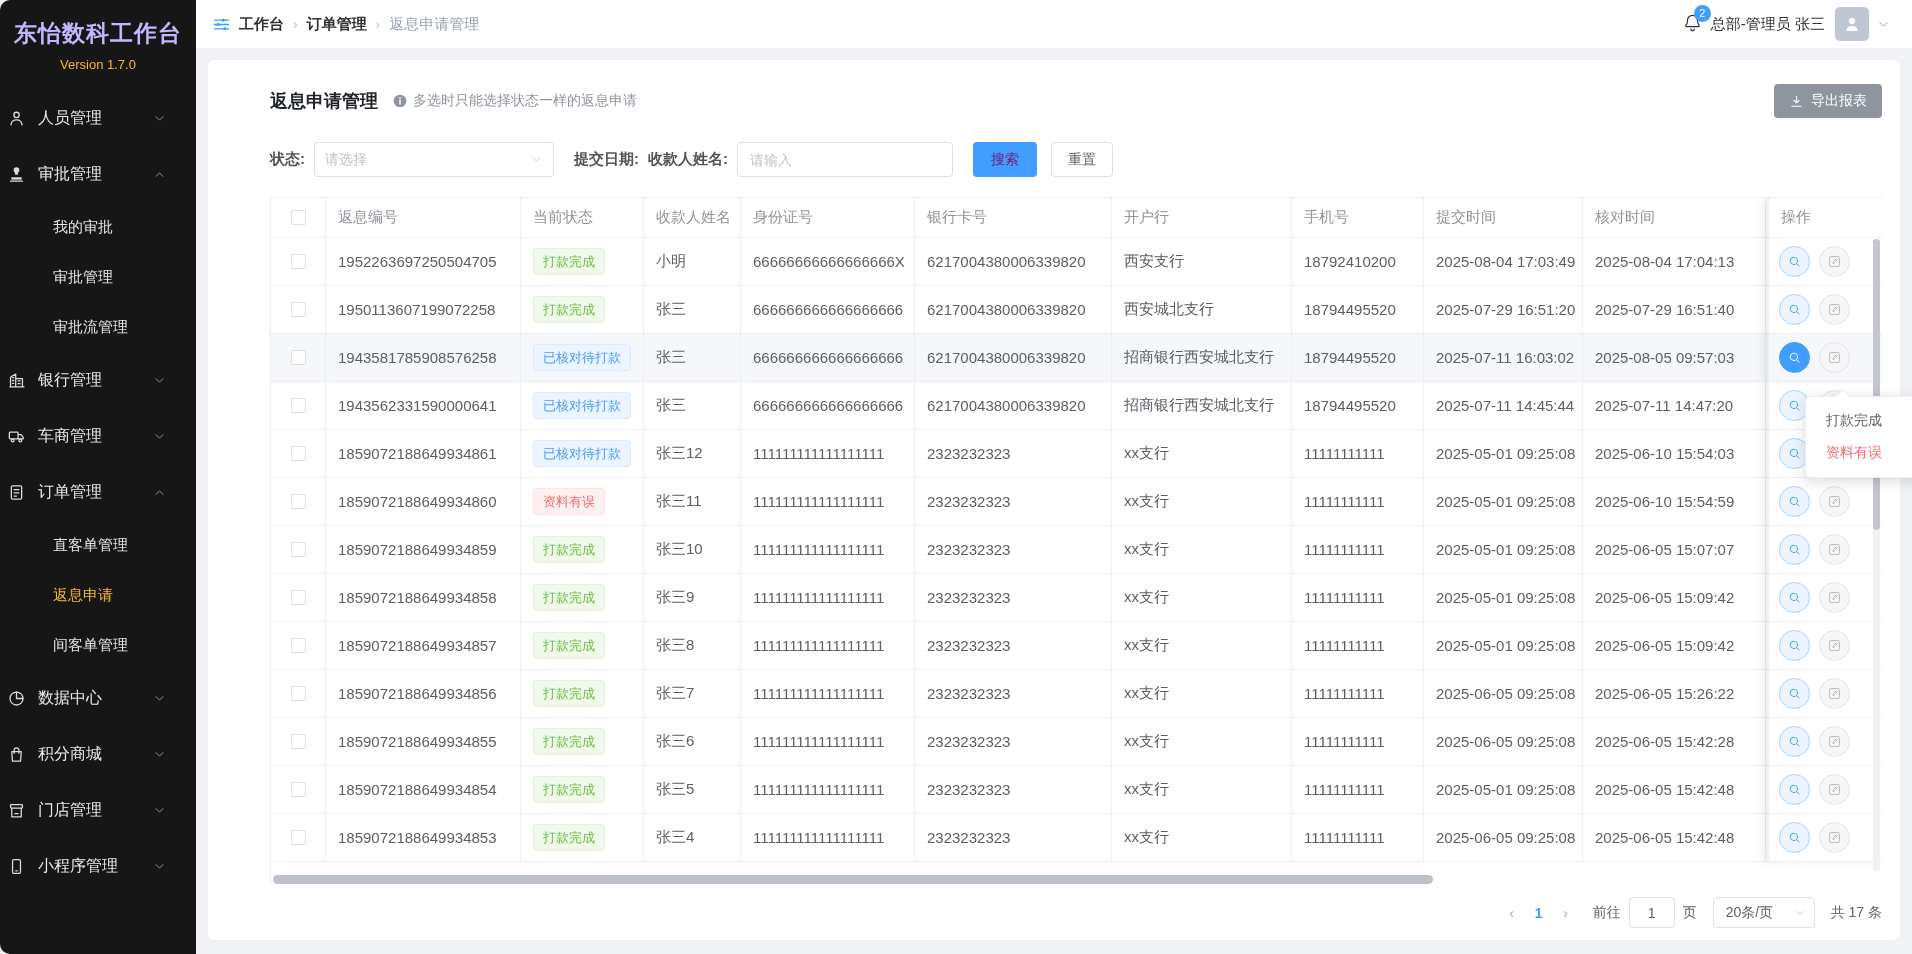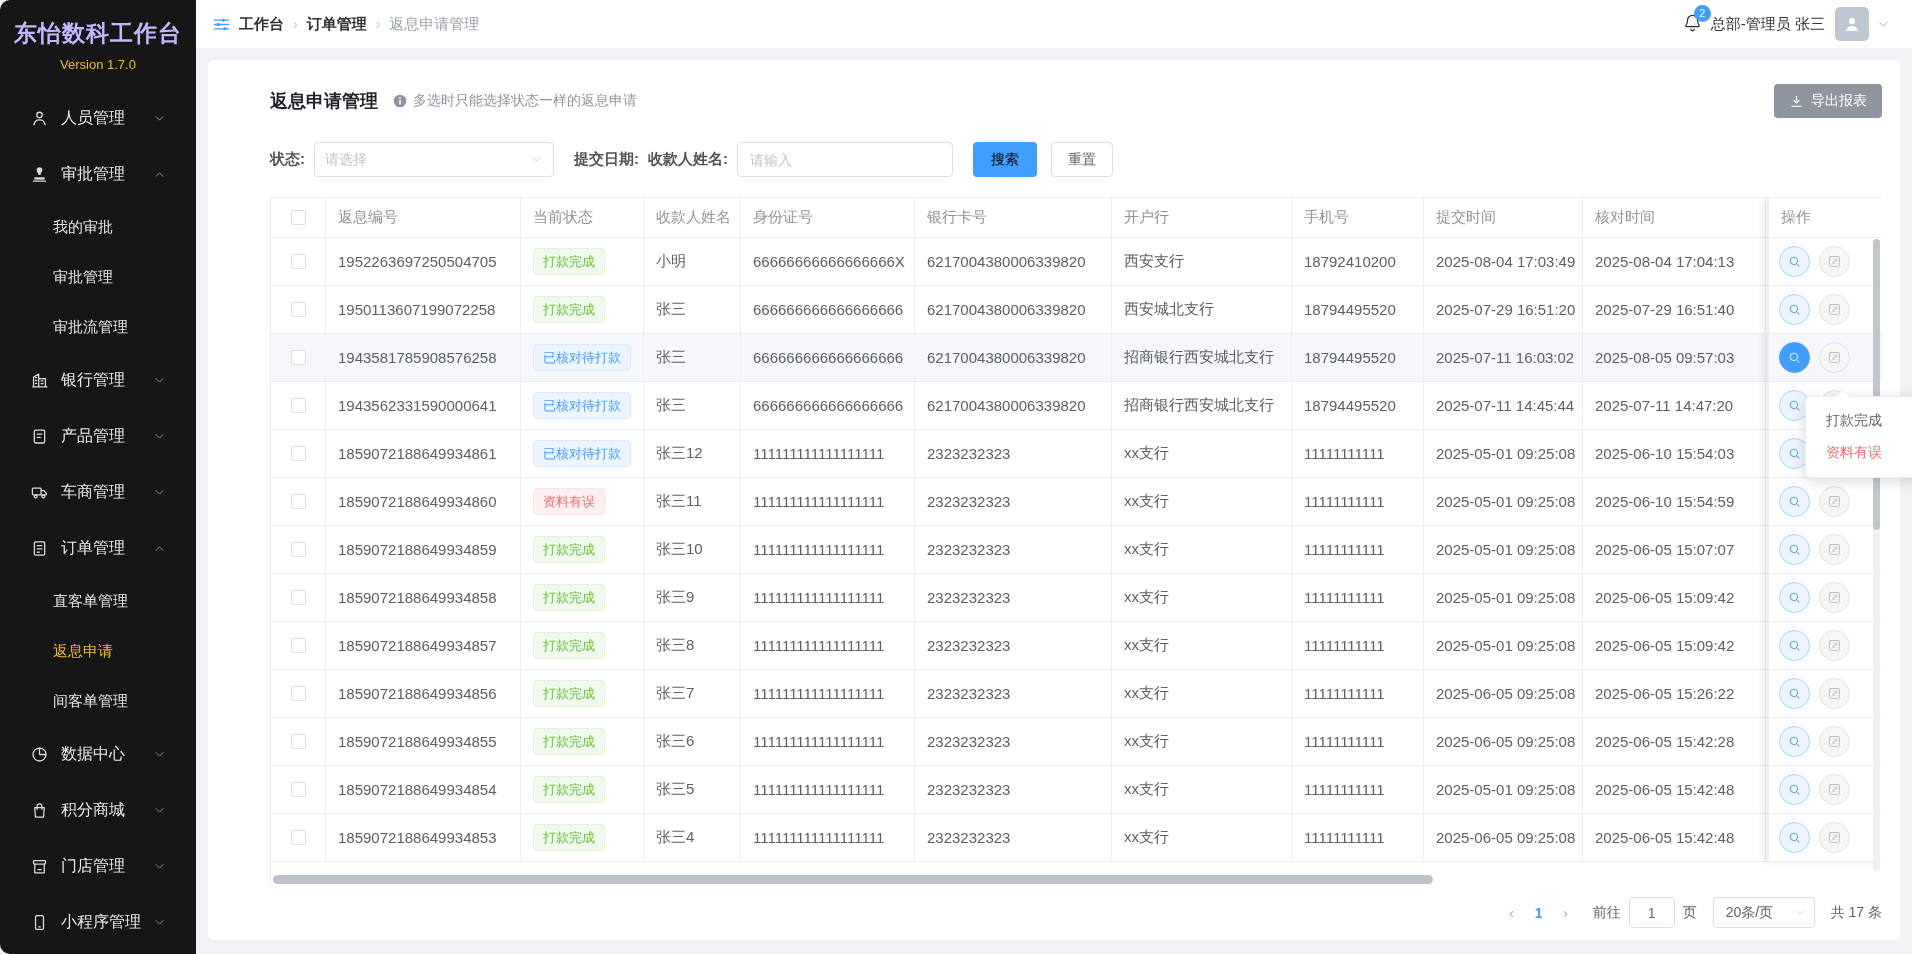--- a/index.html
+++ b/index.html
@@ -6,21 +6,21 @@
   html,body { width:1912px; height:954px; overflow:hidden; font-family:"Liberation Sans","DejaVu Sans",sans-serif; background:#f0f2f5; }
   body { display:flex; position:relative; }
   .ic { width:18px; height:18px; fill:none; stroke:currentColor; stroke-width:1.6; stroke-linecap:round; stroke-linejoin:round; flex:none; }
 
   
   .sidebar { width:196px; height:954px; background:#161616; color:#e8e8e8; flex:none; display:flex; flex-direction:column; border-radius:10px 0 0 10px; }
   .logo-wrap { text-align:center; padding:18px 8px 10px; }
   .logo-title { color:#c4b5fd; font-size:23px; font-weight:bold; letter-spacing:1px; }
   .logo-version { color:#f7ba2a; font-size:13px; margin-top:8px; }
   .menu { flex:1; overflow:hidden; margin-top:8px; }
-  .menu-item { height:56px; display:flex; align-items:center; padding:0 18px 0 30px; font-size:16px; cursor:pointer; color:#eaeaea;text-align:center; }
+  .menu-item { height:56px; display:flex; align-items:center; padding:0 18px 0 7px; font-size:16px; cursor:pointer; color:#eaeaea;text-align:center; }
   .menu-item .ic { margin-right:12px; width:19px; height:19px; color:#dcdcdc; }
   .menu-item .chev { margin-left:auto; width:13px; height:13px; color:#a5a5a5; }
   .menu-sub { }
   .menu-subitem { height:50px; display:flex; align-items:center; padding-left:53px; font-size:15px; color:#e3e3e3; cursor:pointer; }
   .menu-subitem.active { color:#f7ba2a; }
 
   
   .right-col { flex:1; display:flex; flex-direction:column; min-width:0; }
   .topbar { height:48px; background:#fff; display:flex; align-items:center; padding:0 22px 0 16px; flex:none; }
   .crumb { display:flex; align-items:center; font-size:15px; }
@@ -51,21 +51,21 @@
   .filters { display:flex; align-items:center; margin-top:24px; flex:none; font-size:15px; color:#4e5358; }
   .f-label { margin-right:9px;font-weight:bold; }
   .f-select, .f-date, .f-input { height:35px; border:1px solid #dcdfe6; border-radius:4px; background:#fff; display:flex; align-items:center; padding:0 10px; color:#bfc4cc; font-size:14px; }
   .f-select { width:240px; margin-right:20px; cursor:pointer; }
   .f-select .chev { margin-left:auto; width:13px; height:13px; color:#c0c4cc; }
   .f-date { width:230px; margin-right:20px; cursor:text; }
   .f-date .ic { width:15px; height:15px; color:#c0c4cc; margin-right:8px; }
   .f-input { width:216px; margin-right:20px; padding:0; }
   .f-input input { border:none; outline:none; width:100%; height:100%; padding:0 12px; font-size:14px; color:#606266; font-family:inherit; background:transparent; }
   .f-input input::placeholder { color:#bfc4cc; }
-  .btn-search { background:#409eff; color:#000000; border:none; border-radius:4px; height:35px; padding:0 18px; font-size:14px; cursor:pointer; margin-right:14px; }
+  .btn-search { background:#409eff; color:#701a75; border:none; border-radius:4px; height:35px; padding:0 18px; font-size:14px; cursor:pointer; margin-right:14px; }
   .btn-reset { background:#fff; color:#606266; border:1px solid #dcdfe6; border-radius:4px; height:35px; padding:0 16px; font-size:14px; cursor:pointer; }
 
   
   .table-wrap { margin-top:20px; flex:1; position:relative; min-height:0; overflow:hidden; border-top:1px solid #ebeef5; border-left:1px solid #ebeef5; }
   .trow { display:flex; height:48px; border-bottom:1px solid #ebeef5; background:#fff; }
   .trow.head { height:40px; }
   .trow.hl { background:#f5f7fa; }
   .cell { flex:none; display:flex; align-items:center; padding:0 12px; font-size:15px; color:#5b6066; border-right:1px solid #ebeef5; overflow:hidden; white-space:nowrap; }
   .head .cell { color:#909399; font-weight:500; font-size:15px; }
   .cell.cb { justify-content:center; padding:0; }
@@ -224,29 +224,20 @@
       <div class="menu-sub">
         <div class="menu-subitem">我的审批</div>
         <div class="menu-subitem">审批管理</div>
         <div class="menu-subitem">审批流管理</div>
       </div>
       <div class="menu-item">
         <svg class="ic">
           <use href="#ic-bank"></use>
         </svg>
         <span>银行管理</span>
-        <svg class="ic chev">
-          <use href="#ic-chevron-down"></use>
-        </svg>
-      </div>
-      <div class="menu-item">
-        <svg class="ic">
-          <use href="#ic-product"></use>
-        </svg>
-        <span>产品管理</span>
         <svg class="ic chev">
           <use href="#ic-chevron-down"></use>
         </svg>
       </div>
       <div class="menu-item">
         <svg class="ic">
           <use href="#ic-truck"></use>
         </svg>
         <span>车商管理</span>
         <svg class="ic chev">

